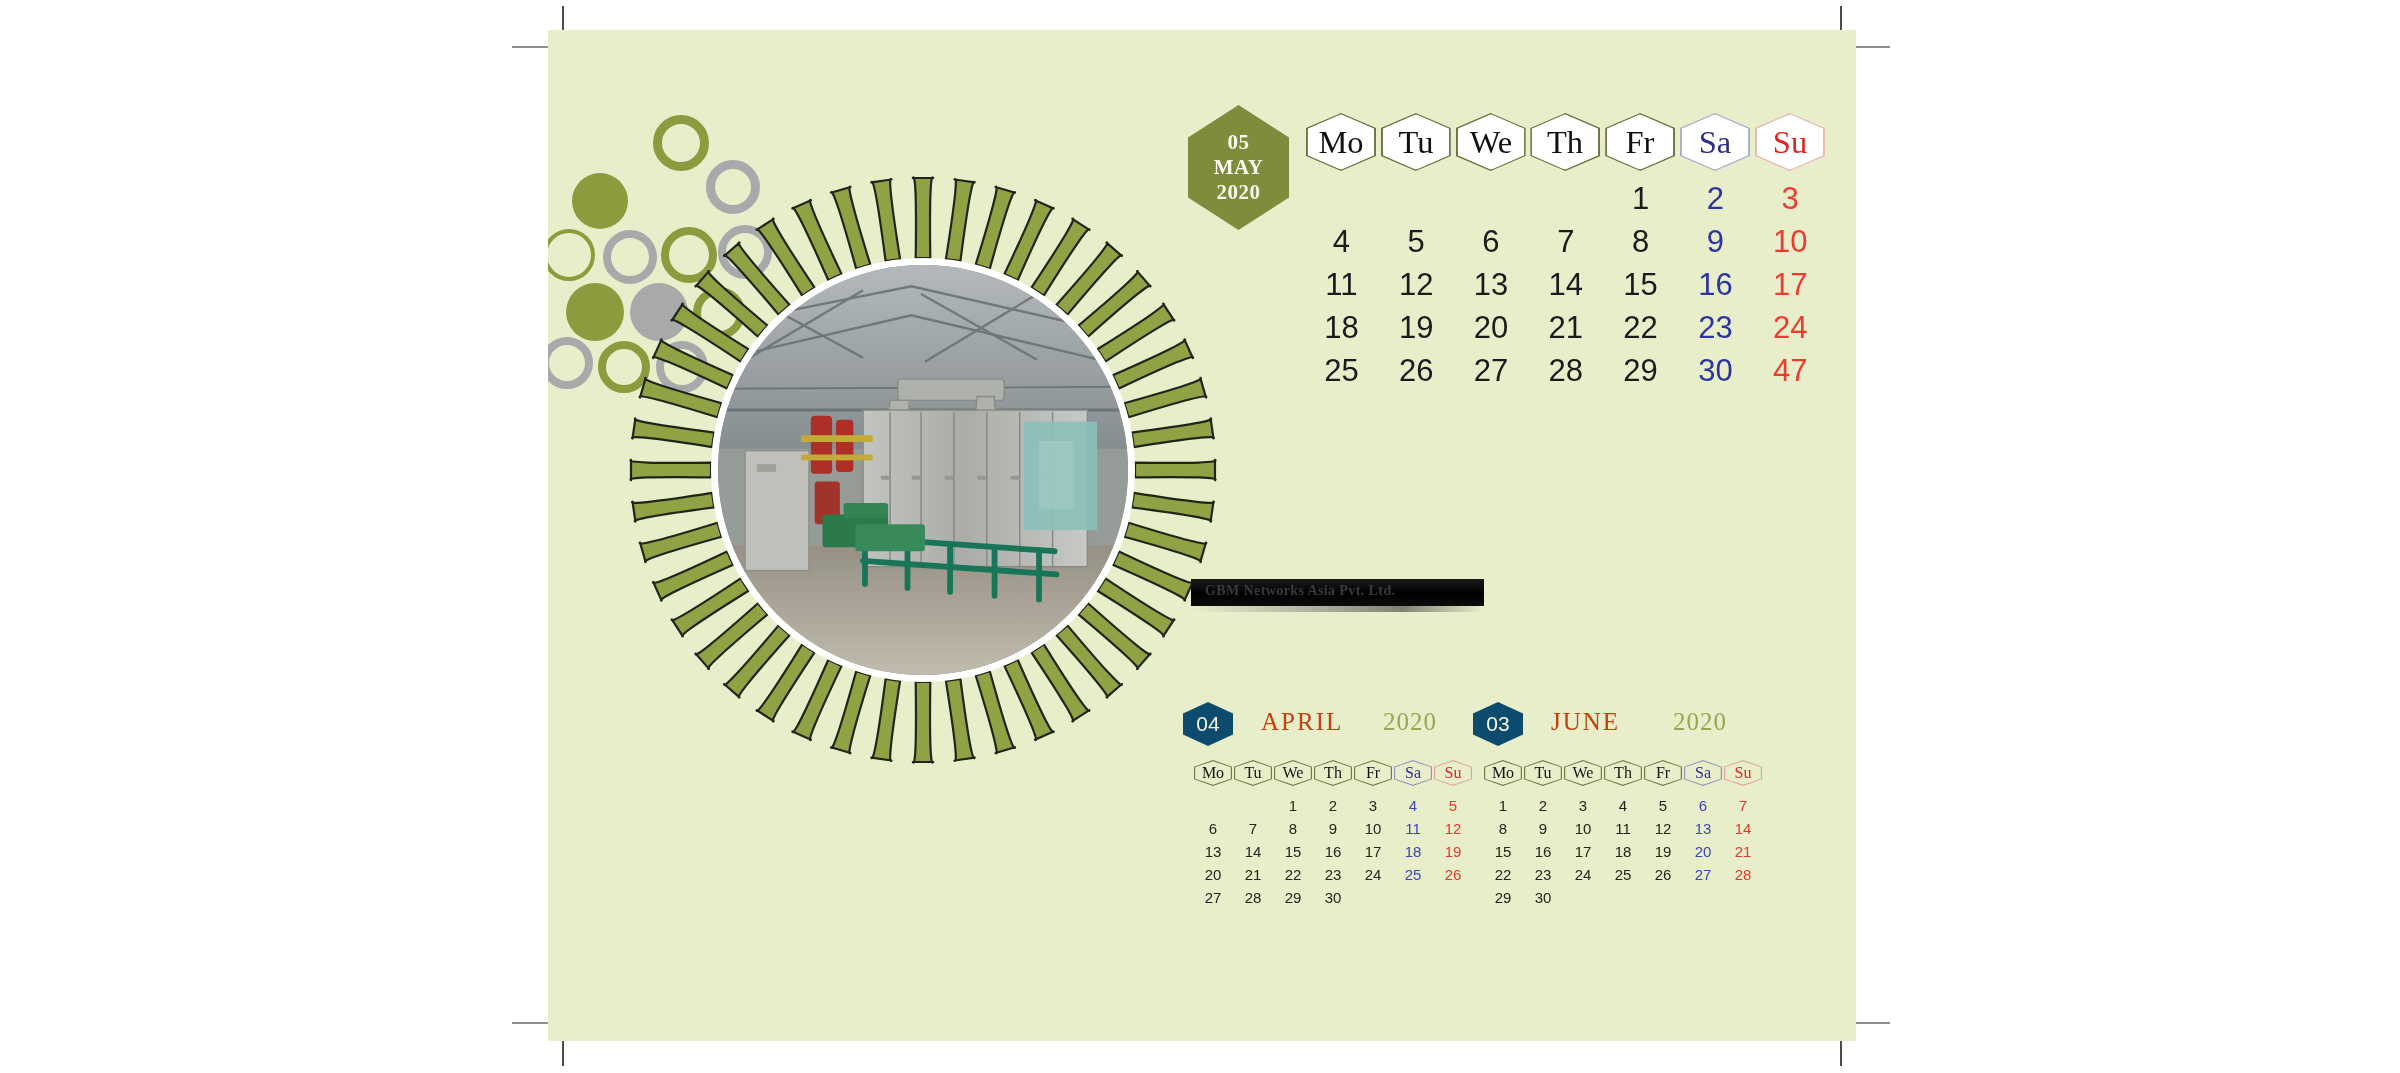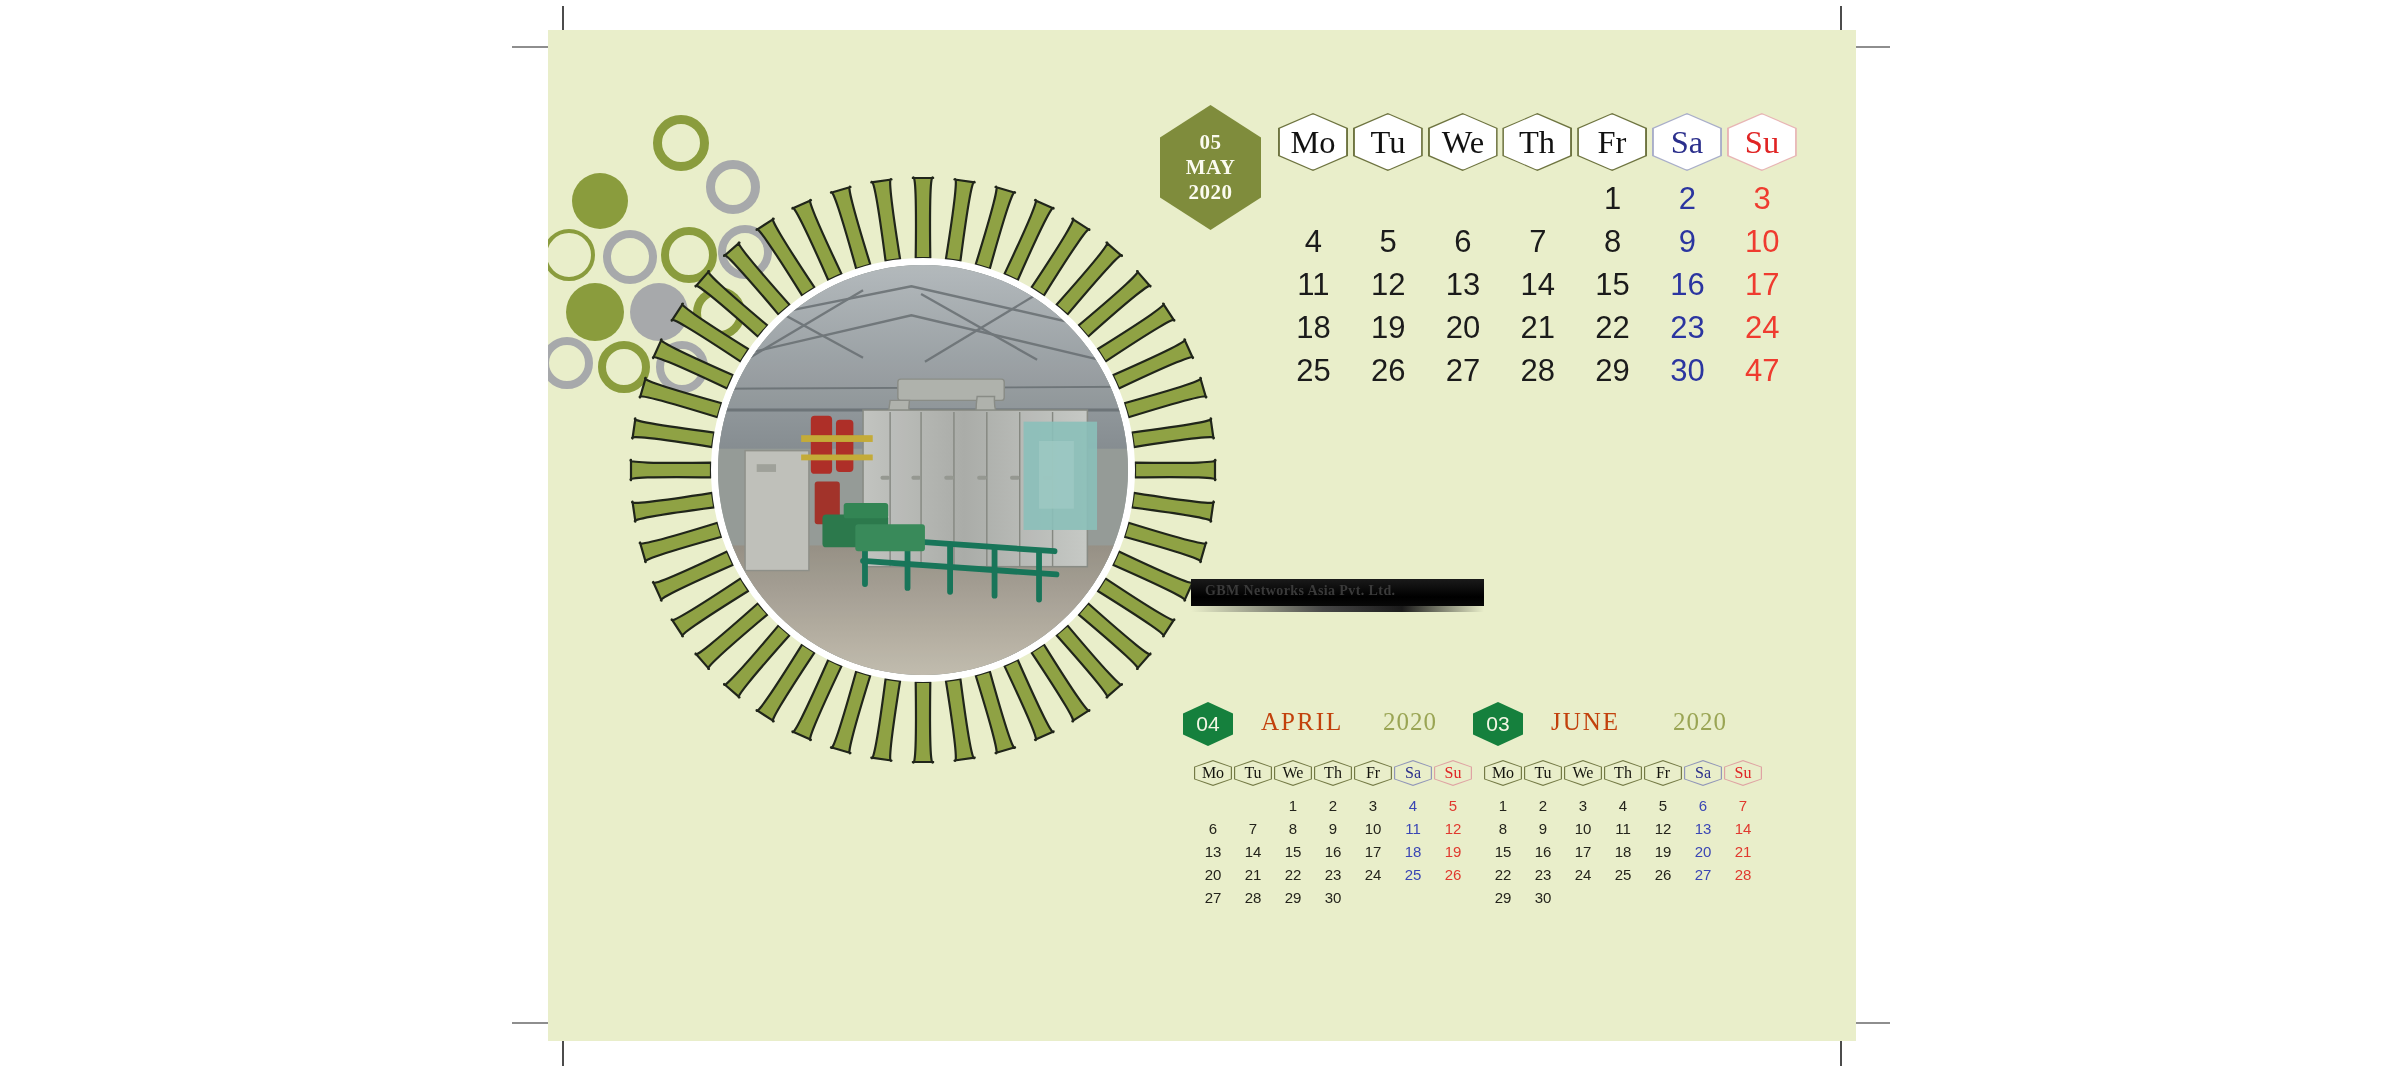--- a/index.html
+++ b/index.html
@@ -19,29 +19,29 @@
   .circ{position:absolute;border-radius:50%;box-sizing:border-box;}
 
   
   #ringwrap{position:absolute;left:75px;top:140px;width:600px;height:600px;}
   #ring{position:absolute;left:0;top:0;width:600px;height:600px;}
   #photo{position:absolute;left:88px;top:88px;width:424px;height:424px;border-radius:50%;
          border:7px solid #ffffff;box-sizing:border-box;overflow:hidden;background:#9aa3a0;}
   #photo .ph{position:absolute;left:0;top:0;width:100%;height:100%;}
 
   
-  #blackbar{position:absolute;left:643px;top:549px;width:293px;height:33px;
+  #blackbar{position:absolute;left:643px;top:549px;width:293px;height:27px;
      background:linear-gradient(180deg,#1a1a1a 0%,#000000 55%,#0d0d0d 100%);}
   #blackbar span{position:absolute;left:14px;top:4px;font-family:"Liberation Serif",serif;
      font-size:14px;font-weight:700;color:#3a3a3a;letter-spacing:.4px;}
   #barshadow{position:absolute;left:643px;top:576px;width:293px;height:6px;
      background:linear-gradient(90deg,rgba(233,238,202,1) 0%,rgba(120,120,120,.55) 45%,rgba(40,40,40,.55) 72%,rgba(233,238,202,1) 100%);}
 
   
-  #mainmonth{position:absolute;left:612px;top:55px;width:640px;height:290px;}
+  #mainmonth{position:absolute;left:640px;top:55px;width:640px;height:290px;}
   #mhex{position:absolute;left:0;top:20px;width:101px;height:125px;
         background:#7f8c3c;clip-path:polygon(50% 0,100% 26%,100% 74%,50% 100%,0 74%,0 26%);
         display:flex;flex-direction:column;align-items:center;justify-content:center;}
   #mhex div{color:#fbfbf0;font-family:"Liberation Serif",serif;font-weight:700;
         font-size:21px;line-height:25px;letter-spacing:.5px;}
 
   #dayhdr{position:absolute;left:116px;top:28px;width:524px;height:58px;display:flex;}
   .dh{width:74.8px;height:58px;position:relative;}
   .dh .hx{position:absolute;left:2px;top:0;width:70px;height:58px;
       clip-path:polygon(50% 0,100% 26%,100% 74%,50% 100%,0 74%,0 26%);
@@ -56,21 +56,21 @@
   #grid{position:absolute;left:116px;top:92px;width:524px;height:230px;}
   .wk{display:flex;height:43px;}
   .cl{width:74.8px;text-align:center;font-family:"Liberation Sans",sans-serif;
       font-size:31px;line-height:43px;color:#1b1b1b;font-weight:300;}
   .cl.sa{color:#2b35a0;} .cl.su{color:#ef3b2f;}
 
   
   .mini{position:absolute;width:300px;height:300px;}
   #mini-apr{left:635px;top:672px;}
   #mini-jun{left:925px;top:672px;}
-  .mini .mhx{position:absolute;left:0;top:0;width:50px;height:44px;background:#15803d;
+  .mini .mhx{position:absolute;left:0;top:0;width:50px;height:44px;background:#0c4a6e;
       clip-path:polygon(50% 0,100% 26%,100% 74%,50% 100%,0 74%,0 26%);
       display:flex;align-items:center;justify-content:center;}
   .mini .mhx span{color:#f4f6e4;font-family:"Liberation Sans",sans-serif;font-size:21px;font-weight:400;}
   .mini .mname{position:absolute;left:78px;top:6px;font-family:"Liberation Serif",serif;
       font-size:25px;color:#c2410c;letter-spacing:2px;}
   .mini .myear{position:absolute;left:200px;top:6px;font-family:"Liberation Serif",serif;
       font-size:25px;color:#9aa554;letter-spacing:1px;}
 
   .mini .mdh{position:absolute;left:10px;top:58px;width:280px;height:26px;display:flex;}
   .mini .mdh .c{width:40px;height:26px;position:relative;}

